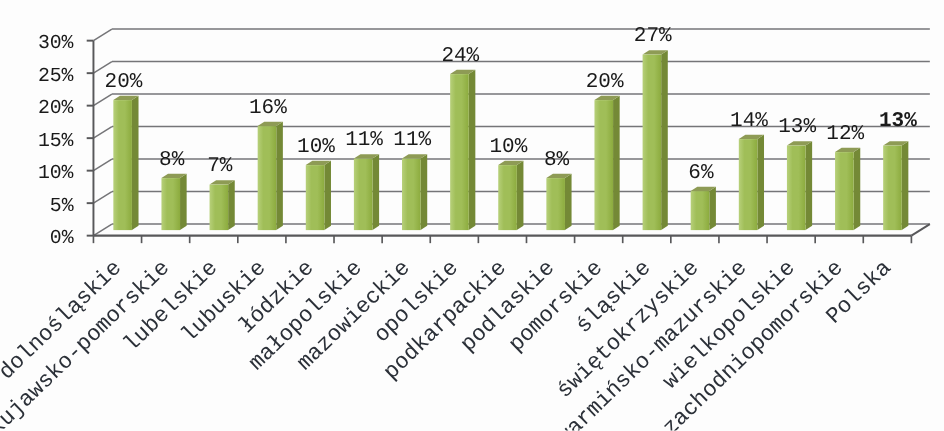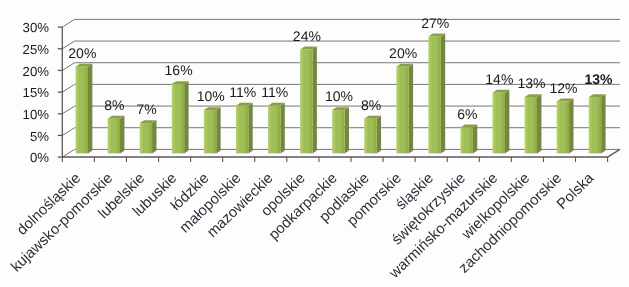--- a/index.html
+++ b/index.html
@@ -1,15 +1,15 @@
 <!DOCTYPE html>
 <html><head>
 <meta charset="utf-8">
 <style>
-  html,body,figure{margin:0;padding:0;}
+  html,body,figure{margin:0;padding:0;font-family:Liberation Mono, monospace;}
   body{
     width:629px;height:287px;background:#fdfdfd;overflow:hidden;
     font-family:"Liberation Sans",sans-serif;
   }
   #chart-figure{position:absolute;left:0;top:0;width:629px;height:287px;}
   #chart{position:absolute;left:0;top:0;will-change:transform;}
   svg text{text-rendering:geometricPrecision;dominant-baseline:alphabetic;}
   .ytick{font-size:13.2px;fill:#1a1a1a;}
   .vlabel{font-size:14px;fill:#1a1a1a;}
   .vlabel.bold{font-weight:bold;}

